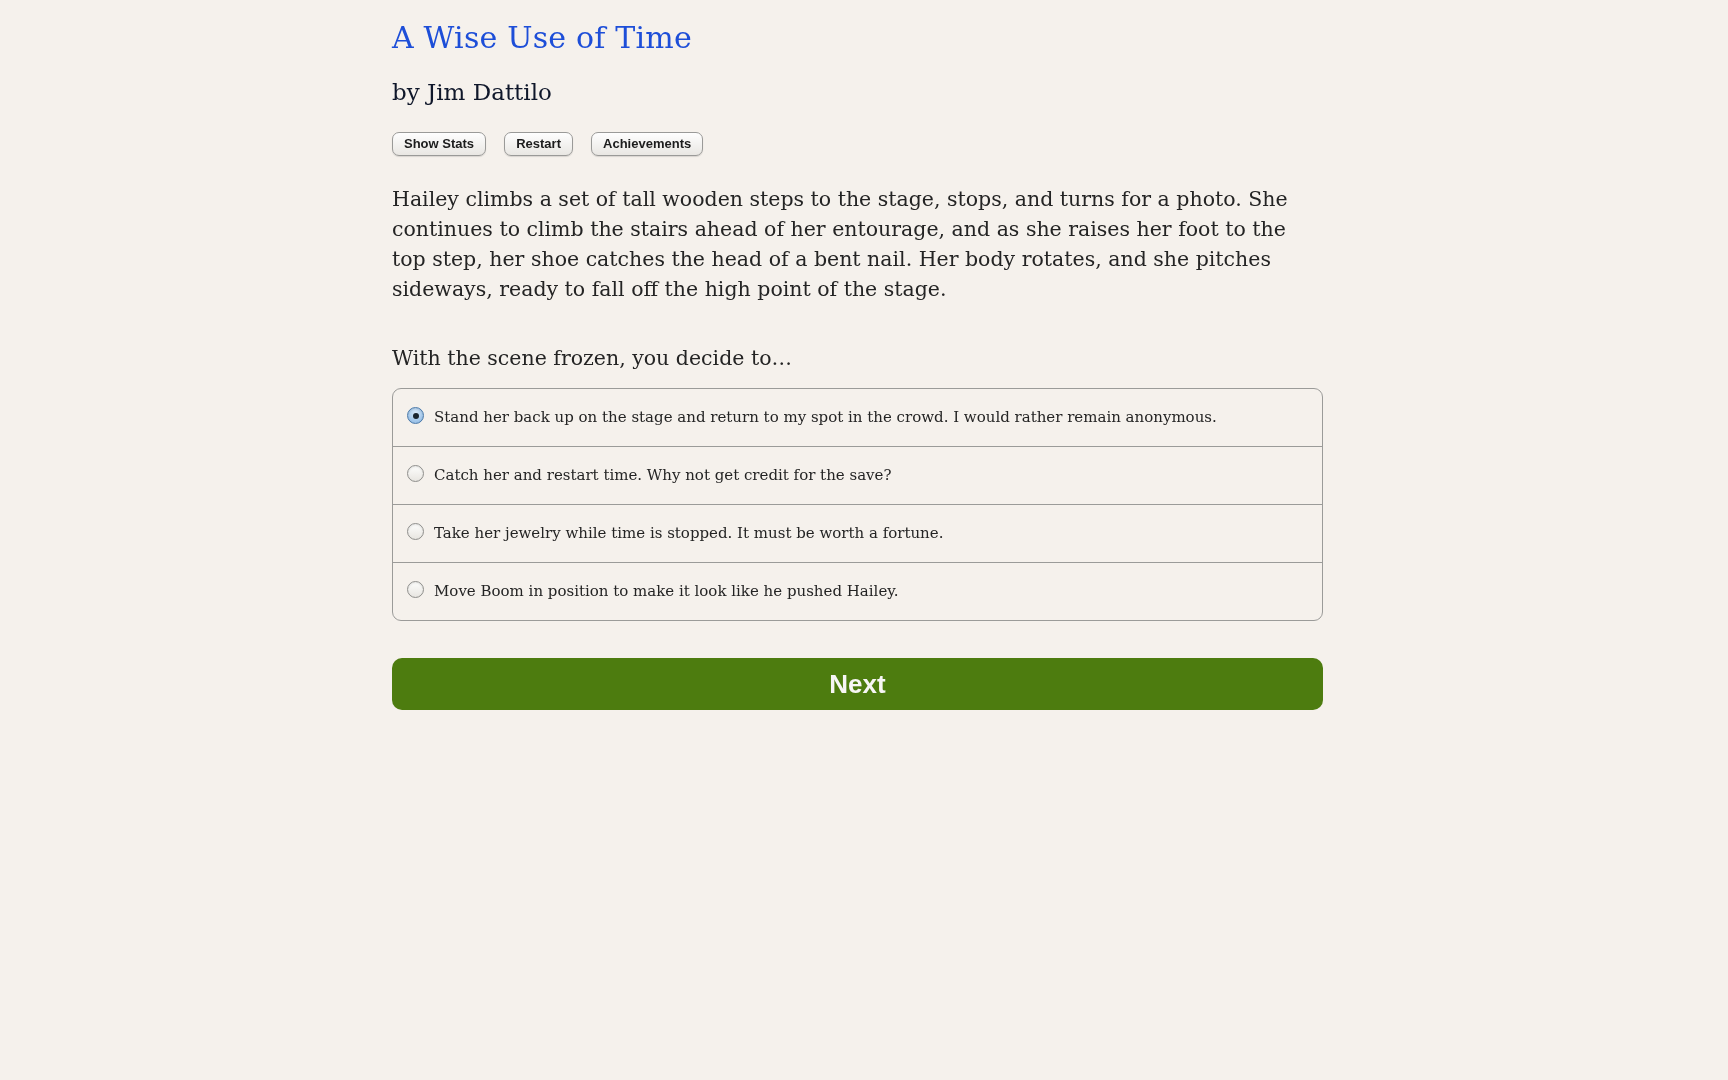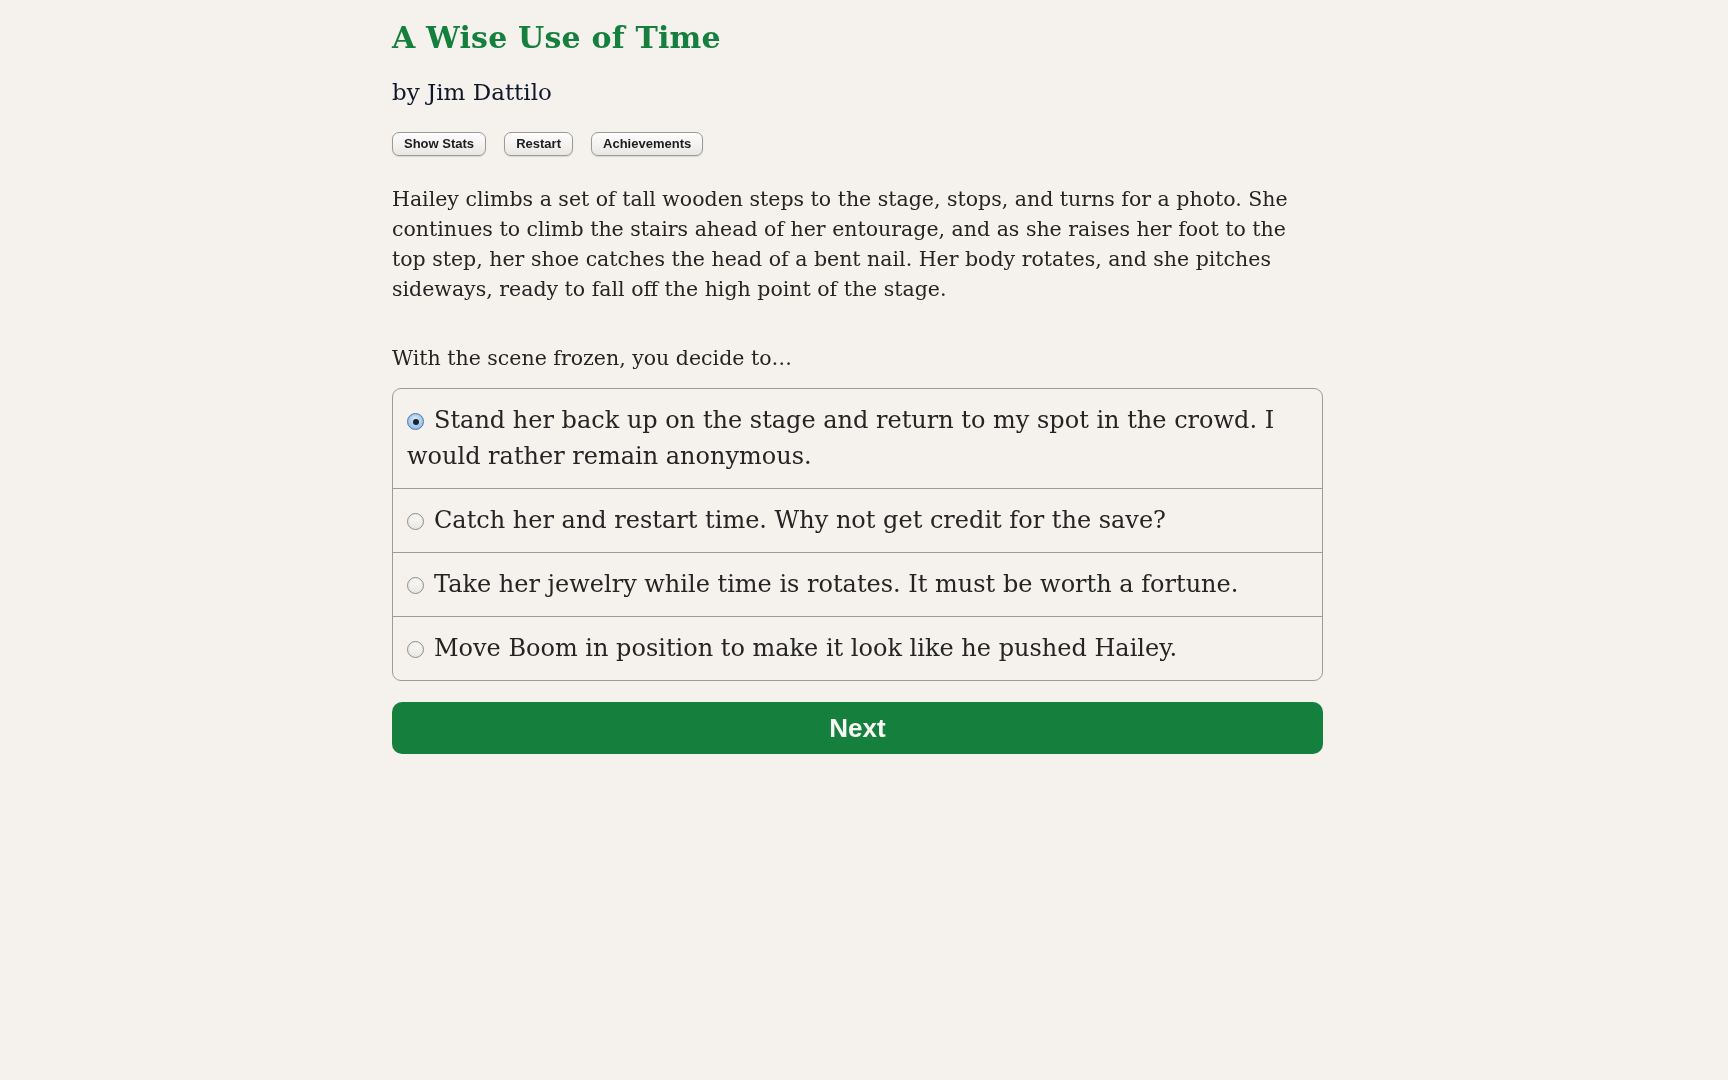--- a/index.html
+++ b/index.html
@@ -10,23 +10,23 @@
     color: #242424;
     overflow: hidden;
   }
   .content {
     width: 931px;
     margin-left: 392px;
     padding-top: 20px;
   }
   h1.game-title {
     font-size: 30px;
-    font-weight: 700;
+    font-weight: 400;
     letter-spacing: 0.2px;
-    color: #15803d;
+    color: #1d4ed8;
     margin-bottom: 24px;
   }
   .author {
     font-size: 23px;
     color: #0f172a;
     margin-bottom: 27px;
   }
   .toolbar { margin-bottom: 28px; }
   .cs-button {
     display: inline-block;
@@ -54,22 +54,22 @@
     margin-bottom: 15px;
   }
   .choice-box {
     border: 1px solid #9b9b99;
     border-radius: 9px;
     overflow: hidden;
   }
   .choice-row {
     padding: 13px 15px 14px 14px;
     border-bottom: 1px solid #9b9b99;
-    font-size: 24px;
-    line-height: 36px;
+    font-size: 15px;
+    line-height: 30px;
     cursor: pointer;
   }
   .choice-row:last-child { border-bottom: none; }
   .radio {
     display: inline-block;
     width: 17px; height: 17px;
     border-radius: 50%;
     border: 1px solid #8f8f8c;
     background: linear-gradient(#fdfdfc, #e8e6e1);
     box-shadow: inset 0 1px 2px rgba(0,0,0,0.10);
@@ -87,22 +87,22 @@
     left: 50%; top: 50%;
     width: 6px; height: 6px;
     margin: -3px 0 0 -3px;
     border-radius: 50%;
     background: #18242f;
   }
   .next-button {
     display: block;
     width: 931px;
     height: 52px;
-    margin-top: 21px;
-    background: #15803d;
+    margin-top: 37px;
+    background: #4d7c0f;
     border: none;
     border-radius: 10px;
     font-family: "Liberation Sans", sans-serif;
     font-size: 26px;
     font-weight: bold;
     color: #f7f6f5;
     text-align: center;
     line-height: 52px;
     cursor: pointer;
   }
@@ -127,21 +127,21 @@
   <p class="prompt-para">With the scene frozen, you decide to…</p>
 
   <div class="choice-box">
     <div class="choice-row">
       <span class="radio checked"></span><span>Stand her back up on the stage and return to my spot in the crowd. I would rather remain anonymous.</span>
     </div>
     <div class="choice-row">
       <span class="radio"></span><span>Catch her and restart time. Why not get credit for the save?</span>
     </div>
     <div class="choice-row">
-      <span class="radio"></span><span>Take her jewelry while time is rotates. It must be worth a fortune.</span>
+      <span class="radio"></span><span>Take her jewelry while time is stopped. It must be worth a fortune.</span>
     </div>
     <div class="choice-row">
       <span class="radio"></span><span>Move Boom in position to make it look like he pushed Hailey.</span>
     </div>
   </div>
 
   <button class="next-button">Next</button>
 
 </div>
 

